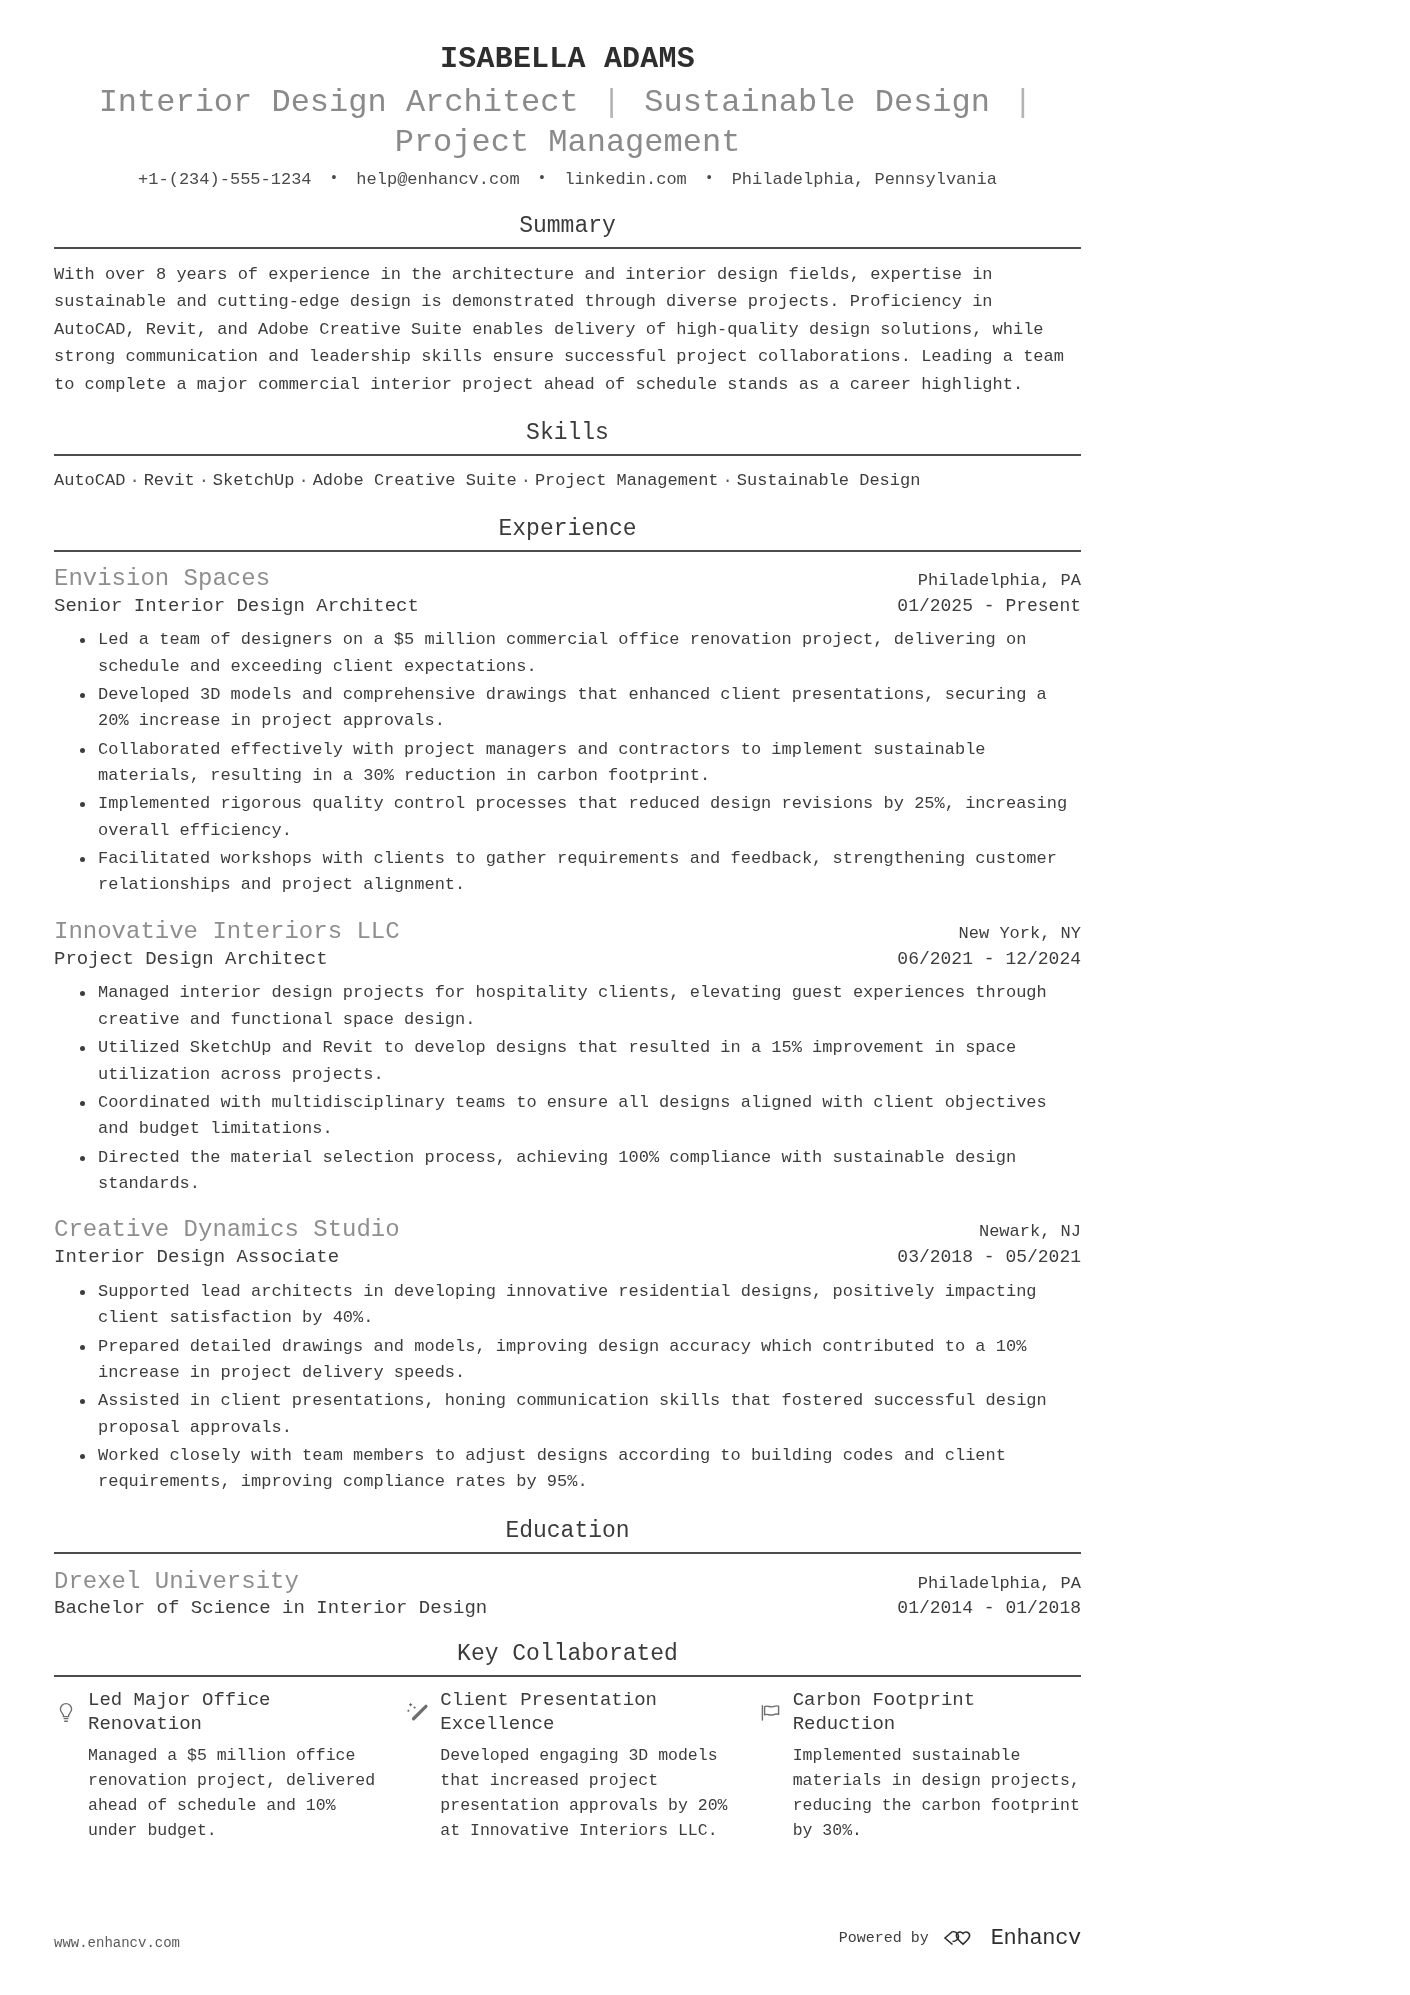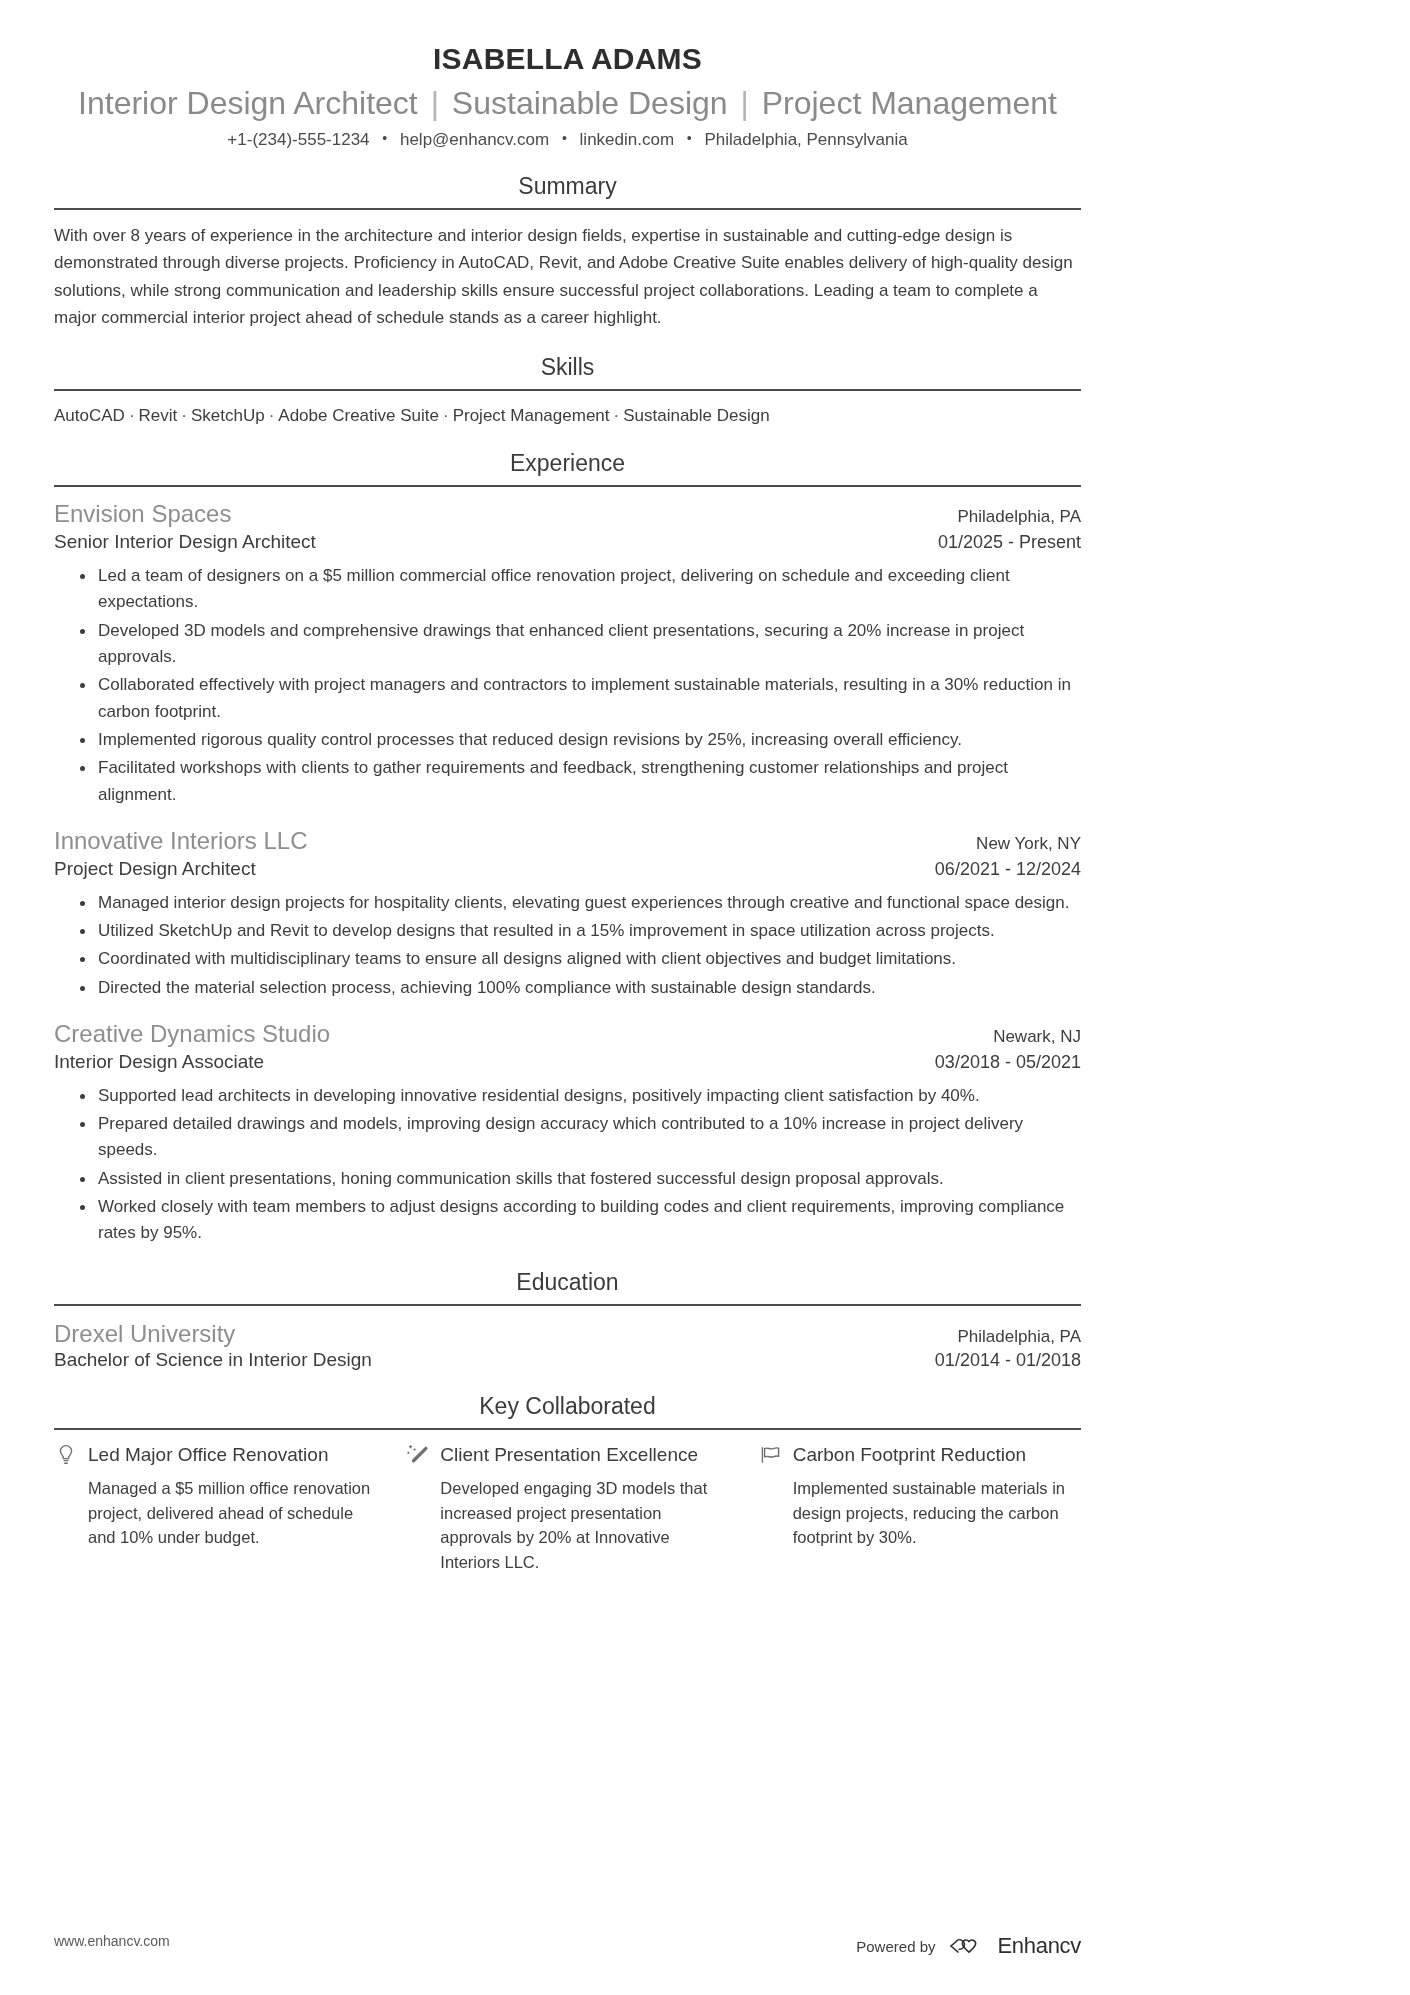--- a/index.html
+++ b/index.html
@@ -10,20 +10,21 @@
     background: #ffffff;
     font-family: "Liberation Sans", sans-serif;
     color: #3b3b3b;
     -webkit-font-smoothing: antialiased;
   }
   .page {
     width: 1135px;
     min-height: 1995px;
     position: relative;
     padding: 36px 54px 0 54px;
+    font-family: Liberation Mono, monospace;
   }
 
   
   .hdr { text-align: center; }
   .hdr-name {
     font-size: 30px;
     font-weight: bold;
     letter-spacing: 0.2px;
     color: #2e2e2e;
     margin: 6px 0 6px 0;
@@ -198,24 +199,24 @@
     line-height: 1.5;
     color: #3d3d3d;
     padding-left: 34px;
   }
 
   
   .footer {
     position: absolute;
     left: 54px;
     right: 54px;
-    bottom: 36px;
+    bottom: 44px;
     display: flex;
     justify-content: space-between;
-    align-items: flex-start;
+    align-items: flex-end;
   }
   .footer-url {
     font-size: 14px;
     color: #5a5a5a;
   }
   .footer-right {
     display: flex;
     align-items: center;
     gap: 12px;
   }

